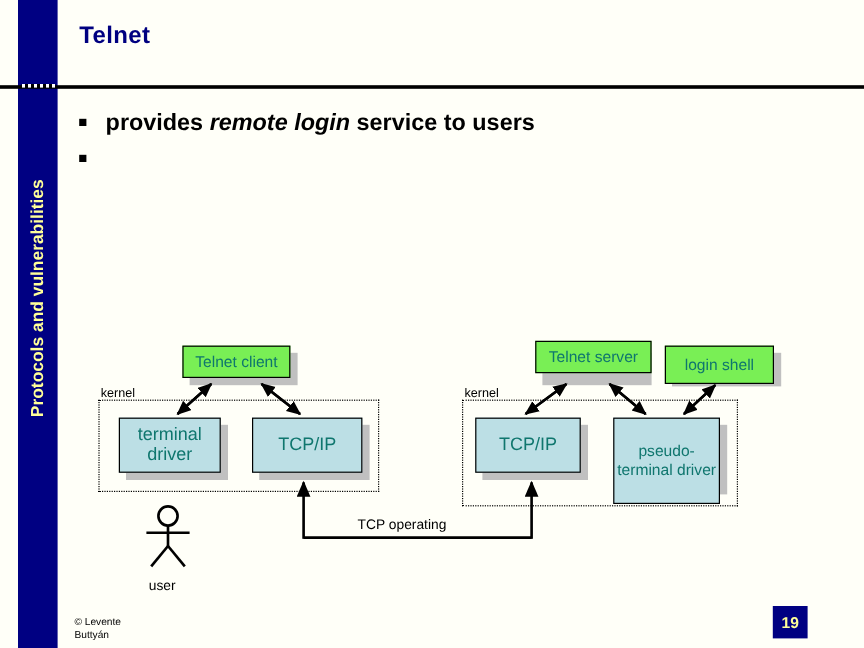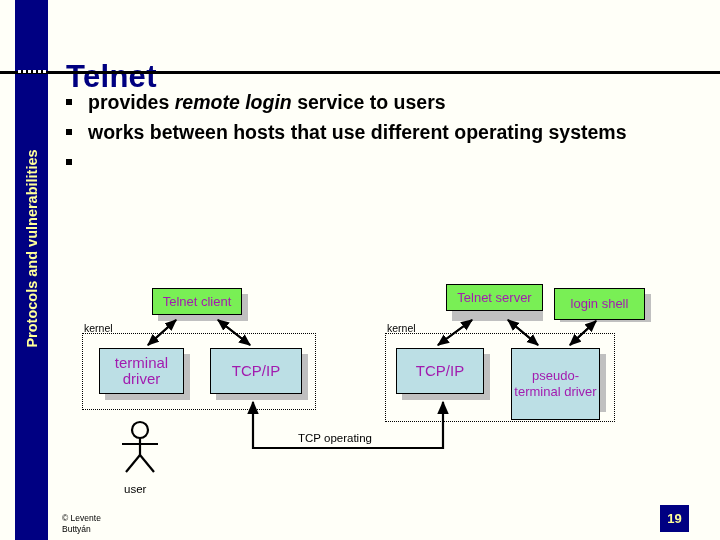--- a/index.html
+++ b/index.html
@@ -27,23 +27,22 @@
     font-size:14.5px;font-weight:bold;
     text-align:center;
     white-space:nowrap;
     letter-spacing:0px;
   }
 
   
   .title{
     position:absolute;left:66px;top:19px;
     color:#000080;
-    font-size:31px;font-weight:bold;
+    font-size:20px;font-weight:bold;
     letter-spacing:0.3px;
-    margin-top:40px;
   }
   .head-rule{
     position:absolute;left:0px;top:71px;width:720px;height:3px;
     background:#000000;
   }
   .head-rule-dashes{
     position:absolute;left:18px;top:70px;width:28px;height:3px;
     background:repeating-linear-gradient(to right,#ffffff 0 3px,#000000 3px 5px);
   }
 
@@ -65,21 +64,21 @@
   .bullets i{font-style:italic;}
 
   
   .box{
     position:absolute;
     border:1.5px solid #000;
     box-sizing:border-box;
     display:flex;align-items:center;justify-content:center;
     text-align:center;
     font-size:13px;
-    color:#a21caf;
+    color:#0f766e;
     line-height:16px;
     z-index:3;
   }
   .box.green{background:#79ef55;}
   .box.blue{background:#bcdfe5;font-size:15px;}
   .shadow{
     position:absolute;
     background:#c0c0c0;
     z-index:2;
   }
@@ -102,21 +101,21 @@
     position:absolute;left:0;top:0;width:720px;height:540px;
     pointer-events:none;z-index:4;
   }
 
   
   .credit{
     position:absolute;left:62px;top:513px;
     font-size:8.5px;color:#000;line-height:11px;
   }
   .pagenum{
-    position:absolute;left:660px;top:505px;
+    position:absolute;left:644px;top:505px;
     width:29px;height:27px;
     background:#000082;
     color:#ffff99;
     font-size:13px;font-weight:bold;
     display:flex;align-items:center;justify-content:center;
   }
 </style>
 </head>
 <body>
 
@@ -130,24 +129,20 @@
   <div class="head-rule"></div>
   <div class="head-rule-dashes"></div>
 
   <div class="bullets">
     <div class="bullet-row">
       <span class="sq"></span>
       <span>provides </span><i>remote login</i><span> service to users</span>
     </div>
     <div class="bullet-row">
       <span class="sq"></span>
-      <span>works between hosts that use different operating systems</span>
-    </div>
-    <div class="bullet-row">
-      <span class="sq"></span>
     </div>
   </div>
 
   <div class="kernel-box" style="left:82px;top:333px;width:234px;height:77px;"></div>
   <div class="kernel-label" style="left:84px;top:322px;">kernel</div>
 
   <div class="kernel-box" style="left:385px;top:333px;width:230px;height:89px;"></div>
   <div class="kernel-label" style="left:387px;top:322px;">kernel</div>
 
   <div class="shadow" style="left:158px;top:294px;width:90px;height:27px;"></div>

